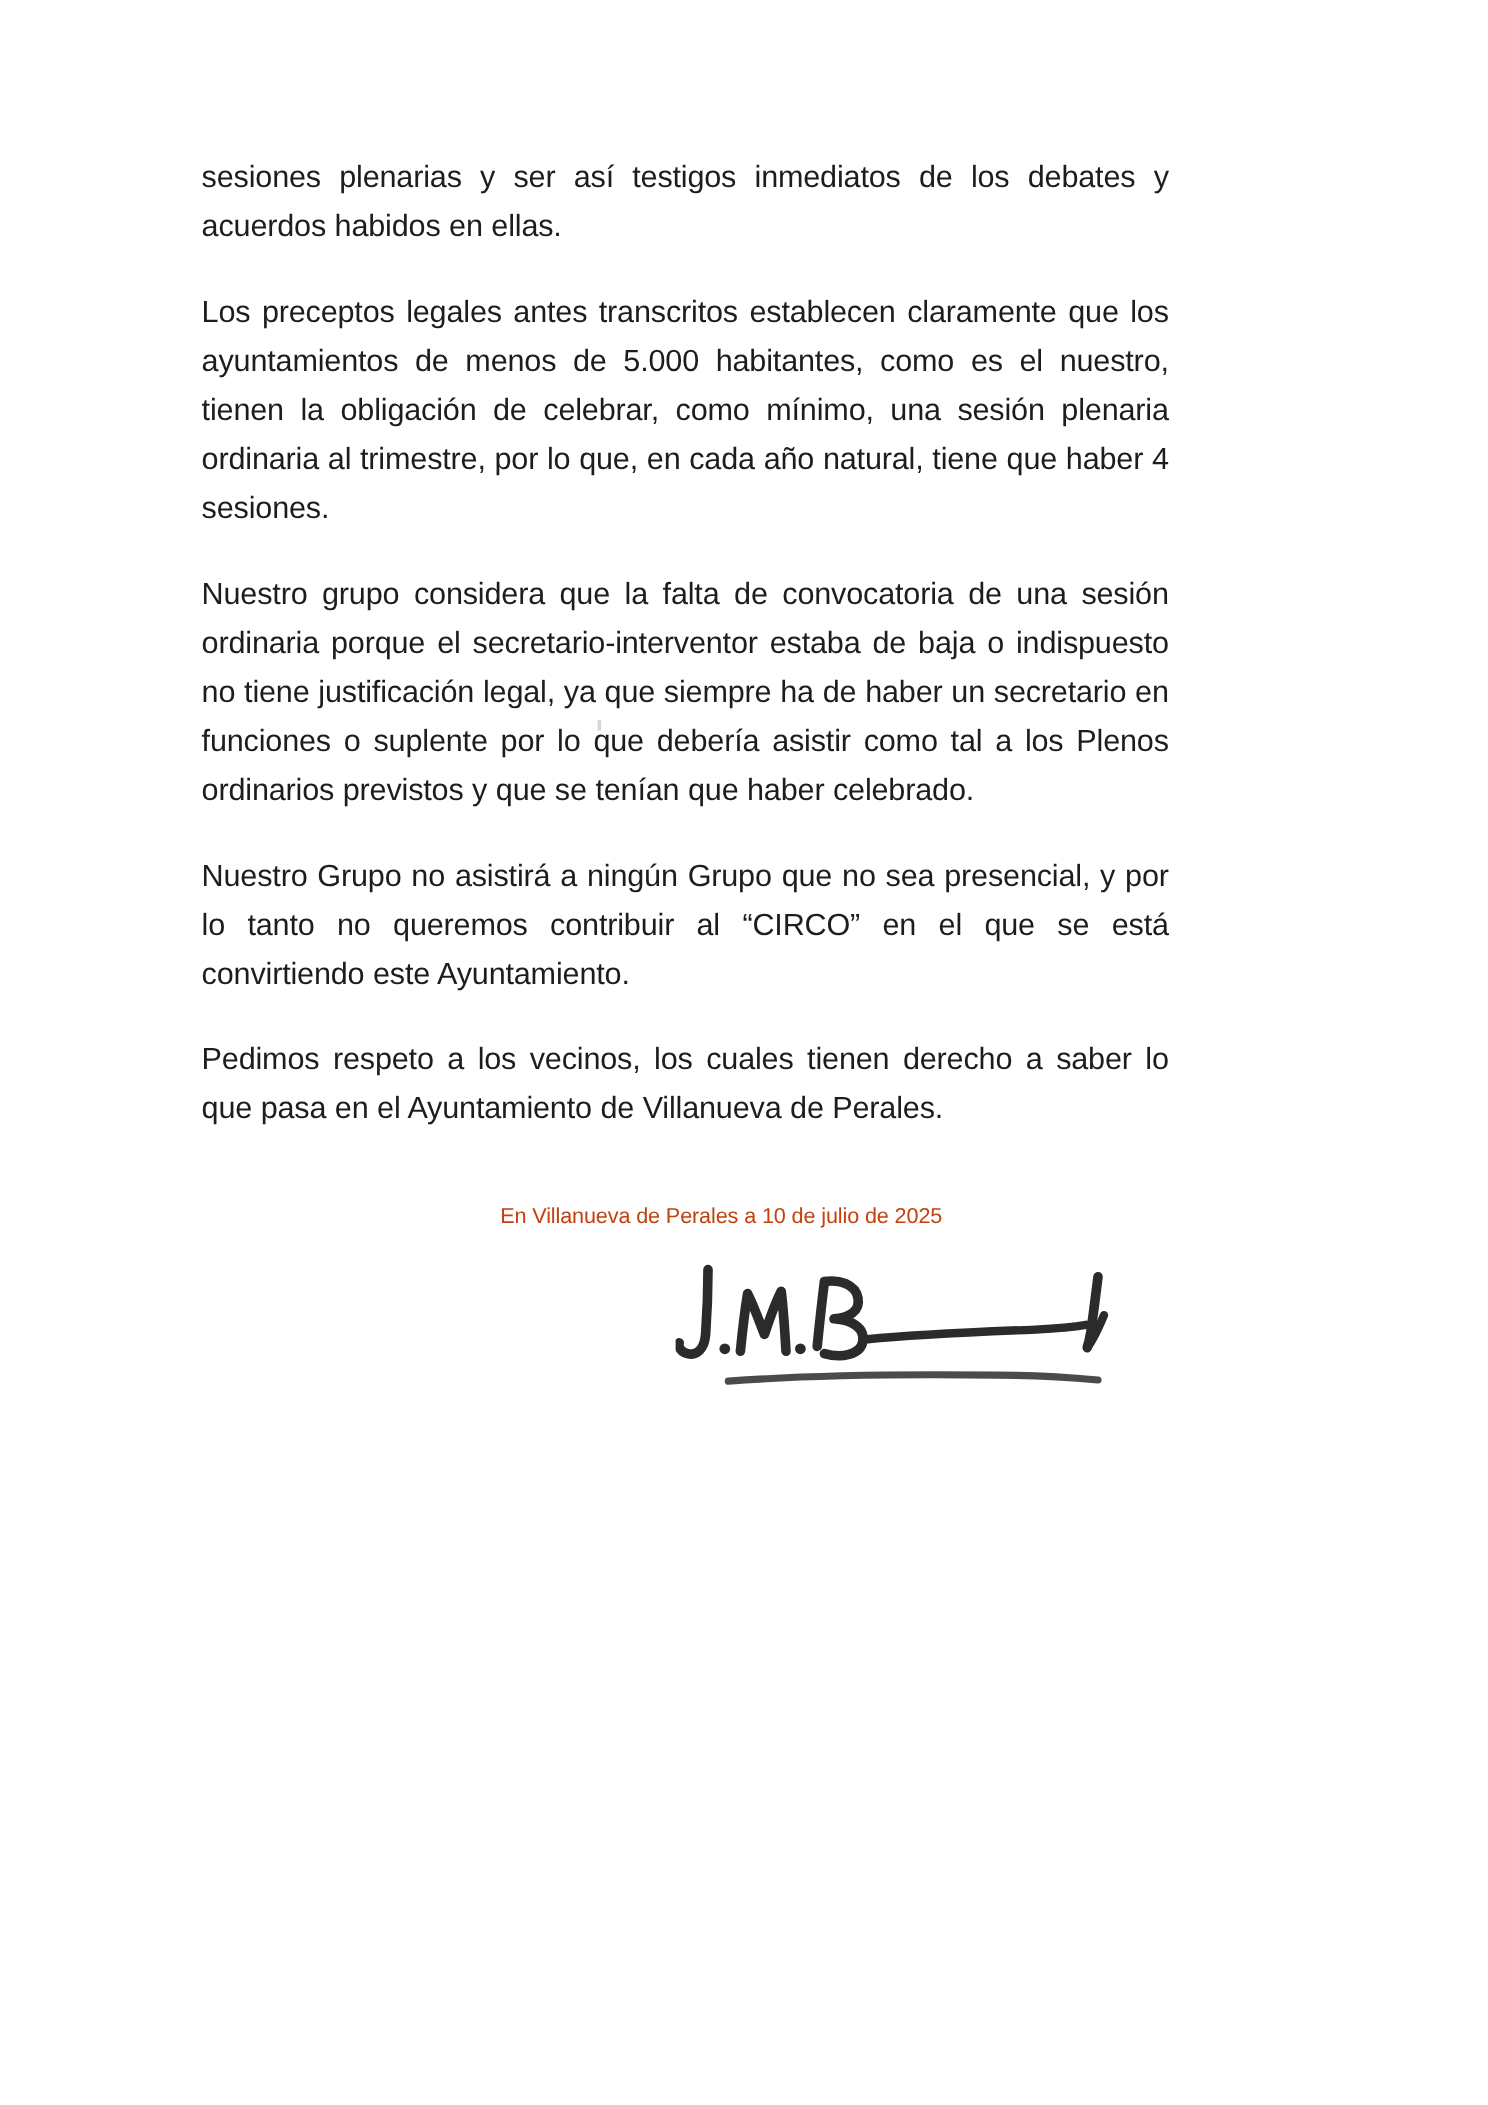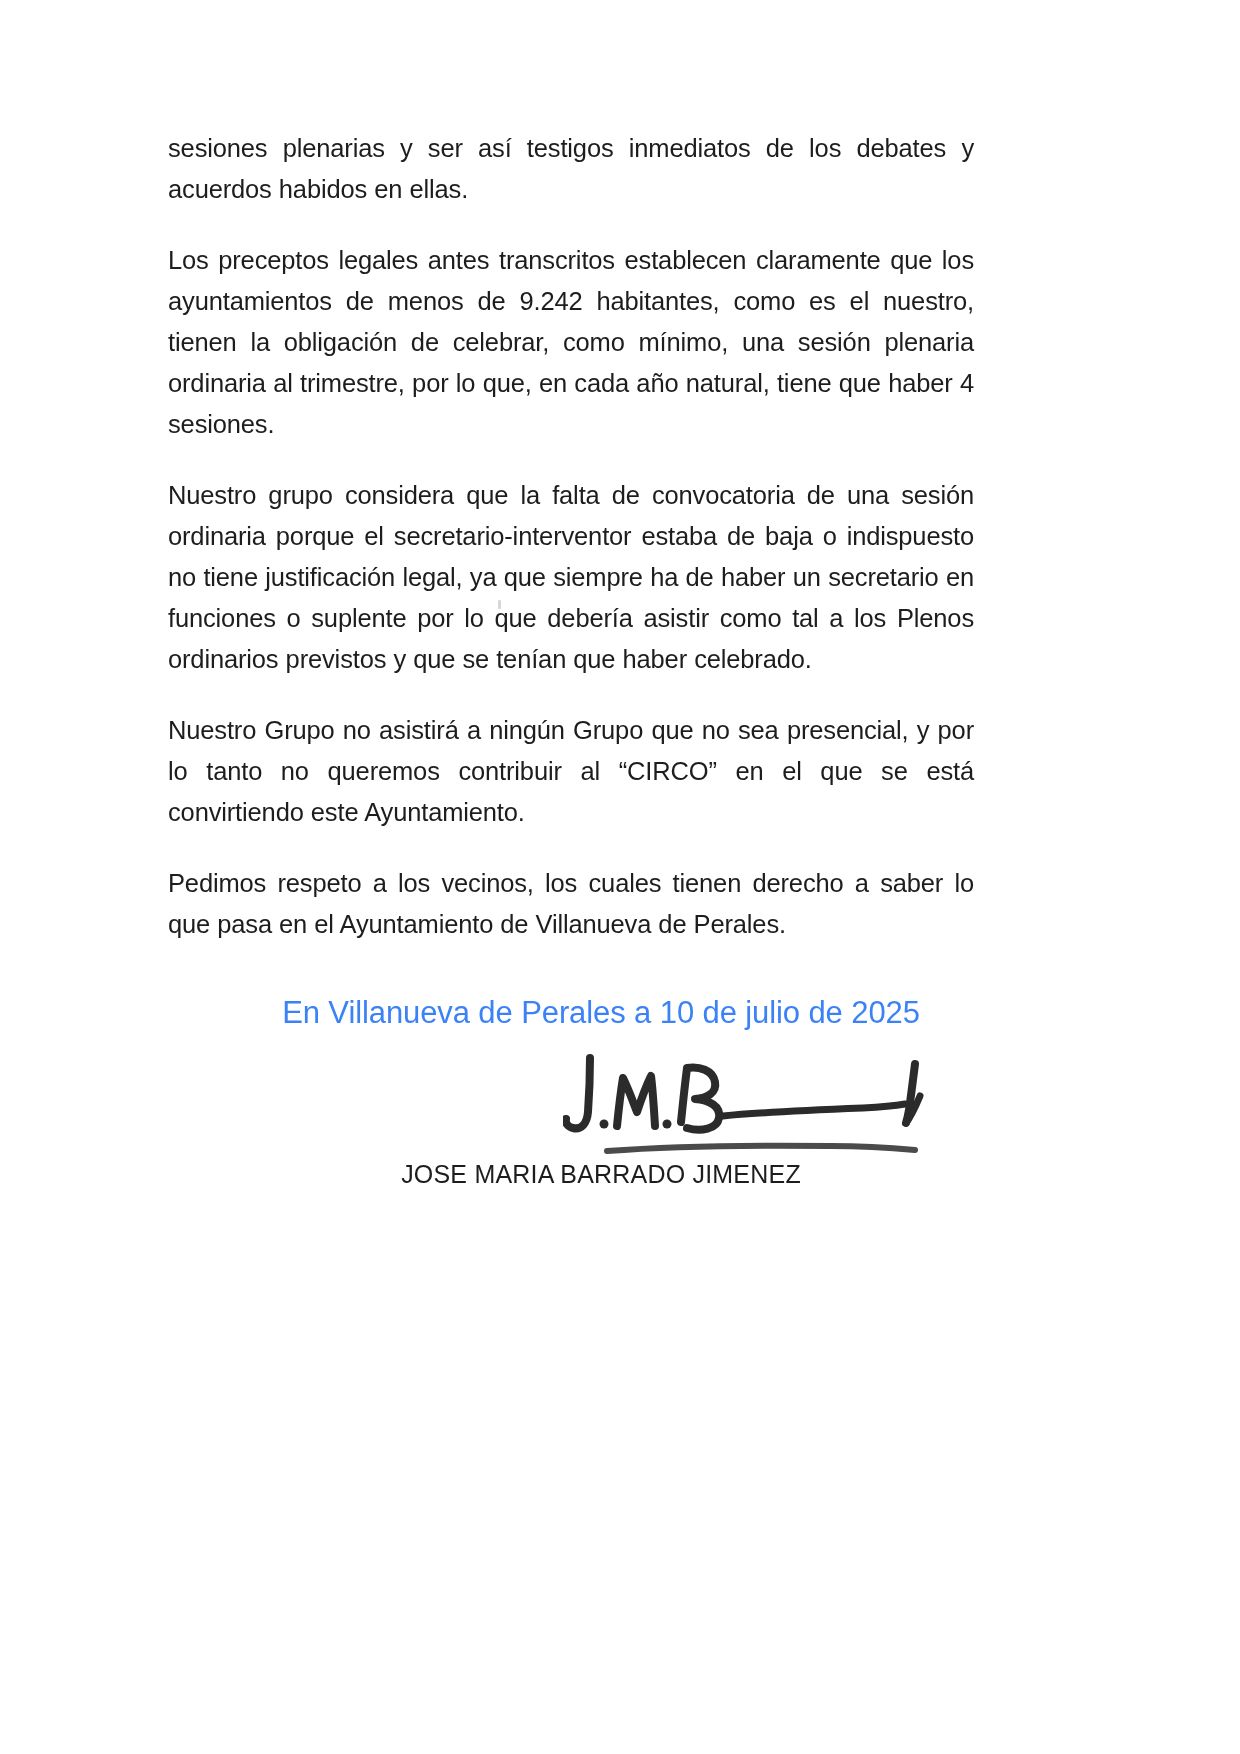--- a/index.html
+++ b/index.html
@@ -54,24 +54,24 @@
     top: 472px;
     opacity: .75;
     border-radius: 1px;
   }
   #date-line {
     position: absolute;
     left: 168px;
     top: 995px;
     width: 806px;
     text-align: center;
-    font-size: 31px;
+    font-size: 18px;
     line-height: 36px;
     letter-spacing: -0.1px;
-    color: #3b82f6;
+    color: #c2410c;
     padding-left: 60px;
     box-sizing: border-box;
   }
   #signature-block {
     position: absolute;
     left: 168px;
     top: 1040px;
     width: 806px;
     height: 200px;
   }
@@ -104,21 +104,21 @@
 </style>
 </head>
 <body>
 
 <div id="page">
 
   <div id="doc-body">
 
     <p class="para noafter">sesiones plenarias y ser así testigos inmediatos de los debates y acuerdos habidos en ellas.</p>
 
-    <p class="para noafter">Los preceptos legales antes transcritos establecen claramente que los ayuntamientos de menos de 9.242 habitantes, como es el nuestro, tienen la obligación de celebrar, como mínimo, una sesión plenaria ordinaria al trimestre, por lo que, en cada año natural, tiene que haber 4 sesiones.</p>
+    <p class="para noafter">Los preceptos legales antes transcritos establecen claramente que los ayuntamientos de menos de 5.000 habitantes, como es el nuestro, tienen la obligación de celebrar, como mínimo, una sesión plenaria ordinaria al trimestre, por lo que, en cada año natural, tiene que haber 4 sesiones.</p>
 
     <p class="para noafter">Nuestro grupo considera que la falta de convocatoria de una sesión ordinaria porque el secretario-interventor estaba de baja o indispuesto no tiene justificación legal, ya que siempre ha de haber un secretario en funciones o suplente por lo que debería asistir como tal a los Plenos ordinarios previstos y que se tenían que haber celebrado.</p>
 
 
     <p class="para noafter">Nuestro Grupo no asistirá a ningún Grupo que no sea presencial, y por lo tanto no queremos contribuir al “CIRCO” en el que se está convirtiendo este Ayuntamiento.</p>
 
     <p class="para noafter">Pedimos respeto a los vecinos, los cuales tienen derecho a saber lo que pasa en el Ayuntamiento de Villanueva de Perales.</p>
 
     <span class="speck"></span>
   </div>
@@ -145,16 +145,15 @@
           <path d="M352 14 C350 30, 348 46, 346 60 C345 66, 344 70, 343 73" stroke-width="8"></path>
           <path d="M343 73 C347 68, 352 58, 357 46" stroke-width="7"></path>
 
           <path d="M44 101 C110 96, 190 95, 268 96 C306 96, 330 98, 352 100" stroke-width="6" stroke-opacity="0.85"></path>
         </g>
       </svg>
     </div>
   </div>
 
   <div id="footer-names">
-    <div class="footer-name">JOSE MARIA BARRADO JIMENEZ</div>
   </div>
 
 </div>
 
 </body></html>

